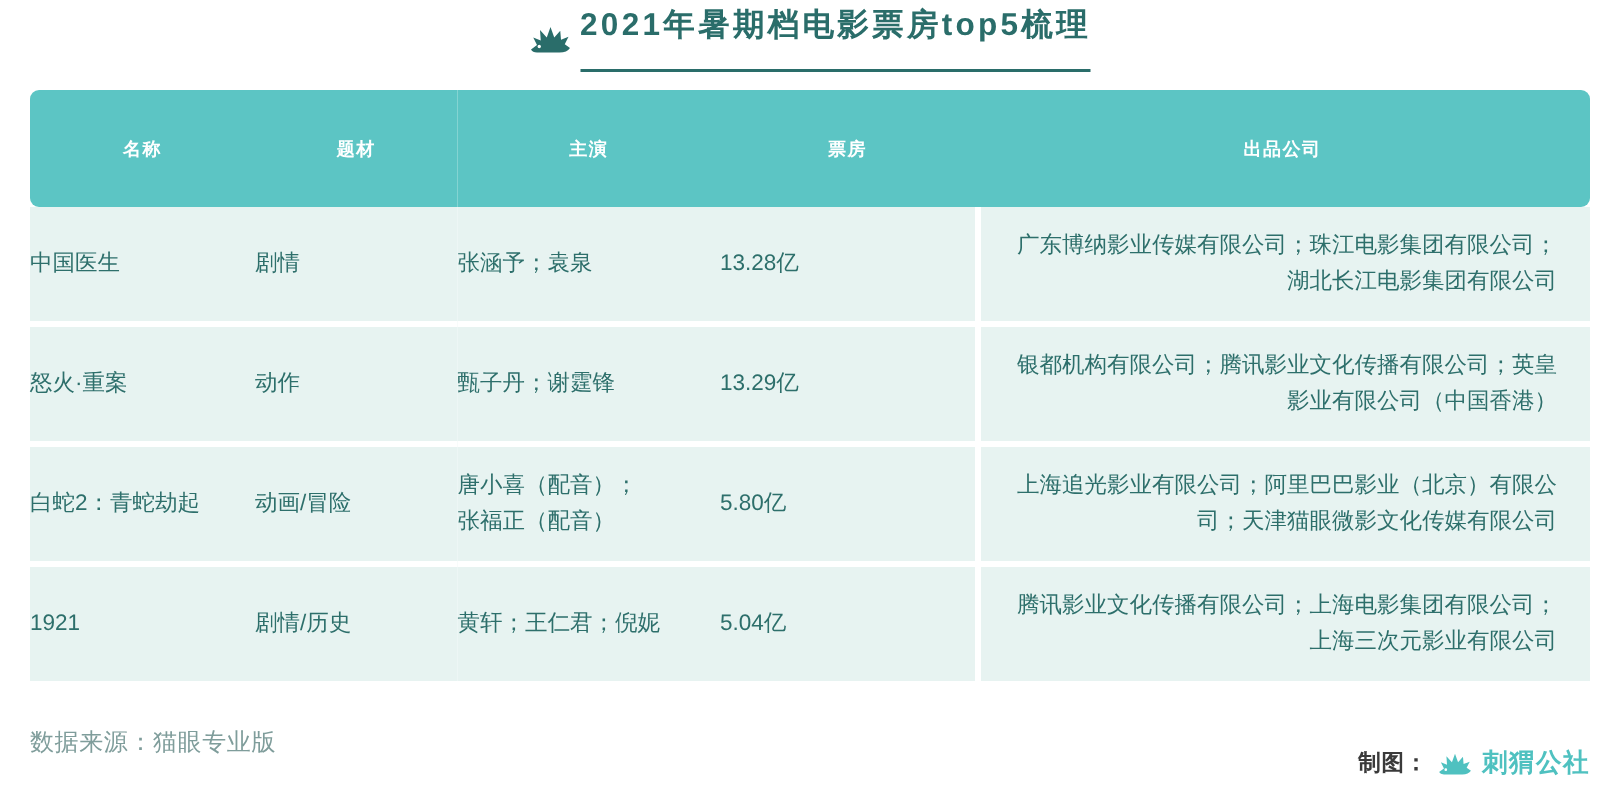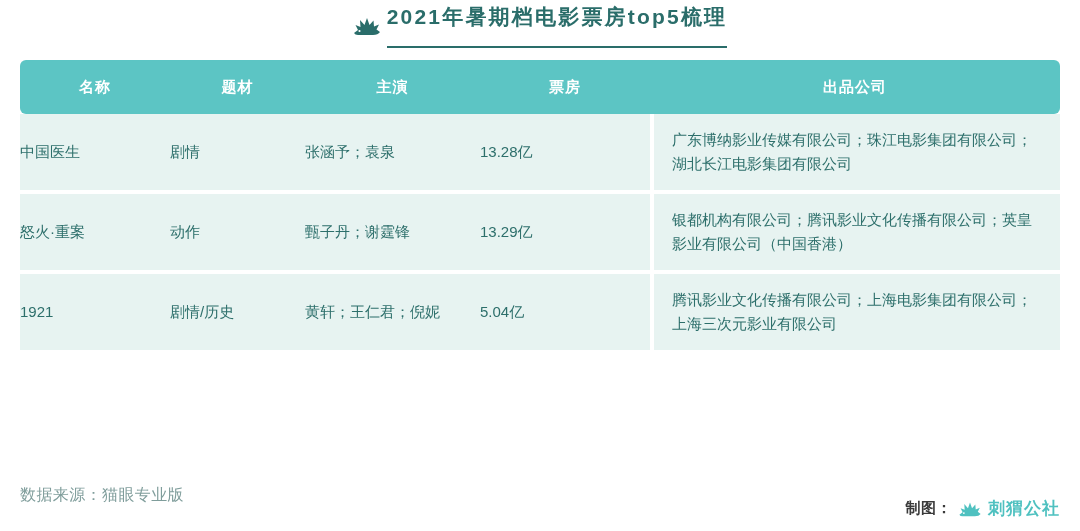--- a/index.html
+++ b/index.html
@@ -54,46 +54,46 @@
     left: 20px;
     top: 60px;
     width: 1040px;
     border-collapse: separate;
     border-spacing: 0;
     table-layout: fixed;
   }
   .thead-row th {
     background: #5cc5c4;
     color: #ffffff;
-    font-size: 15px;
+    font-size: 12px;
     font-weight: bold;
     letter-spacing: 1px;
     height: 46px;
     vertical-align: middle;
     text-align: center;
-    padding: 4px;
+    padding: 16px;
     border: 0;
   }
   .thead-row th:first-child { border-top-left-radius: 6px; border-bottom-left-radius: 6px; }
   .thead-row th:last-child  { border-top-right-radius: 6px; border-bottom-right-radius: 6px; }
 
   tbody tr td {
     background: #e7f3f1;
     color: #2d6f6b;
     font-size: 15px;
     padding: 14px 0;
     vertical-align: middle;
     text-align: left;
     border-bottom: 4px solid #ffffff;
     line-height: 24px;
   }
   tbody tr:last-child td { border-bottom: 0; }
 
   td.col-company {
-    text-align: left;
+    text-align: right;
     padding-left: 18px;
     padding-right: 22px;
     border-left: 4px solid #ffffff;
     margin-left: 44px;
   }
   .cell-multiline { white-space: pre-line; }
 
   
   col.c-name    { width: 150px; }
   col.c-genre   { width: 135px; }
@@ -177,20 +177,28 @@
         <td class="col-company">广东博纳影业传媒有限公司；珠江电影集团有限公司；湖北长江电影集团有限公司</td>
       </tr>
       <tr>
         <td>怒火·重案</td>
         <td>动作</td>
         <td class="cell-multiline">甄子丹；谢霆锋</td>
         <td>13.29亿</td>
         <td class="col-company">银都机构有限公司；腾讯影业文化传播有限公司；英皇影业有限公司（中国香港）</td>
       </tr>
       <tr>
+        <td>白蛇2：青蛇劫起</td>
+        <td>动画/冒险</td>
+        <td class="cell-multiline">唐小喜（配音）；
+张福正（配音）</td>
+        <td>5.80亿</td>
+        <td class="col-company">上海追光影业有限公司；阿里巴巴影业（北京）有限公司；天津猫眼微影文化传媒有限公司</td>
+      </tr>
+      <tr>
         <td>1921</td>
         <td>剧情/历史</td>
         <td class="cell-multiline">黄轩；王仁君；倪妮</td>
         <td>5.04亿</td>
         <td class="col-company">腾讯影业文化传播有限公司；上海电影集团有限公司；上海三次元影业有限公司</td>
       </tr>
     </tbody>
   </table>
 
   <div class="source">数据来源：猫眼专业版</div>

